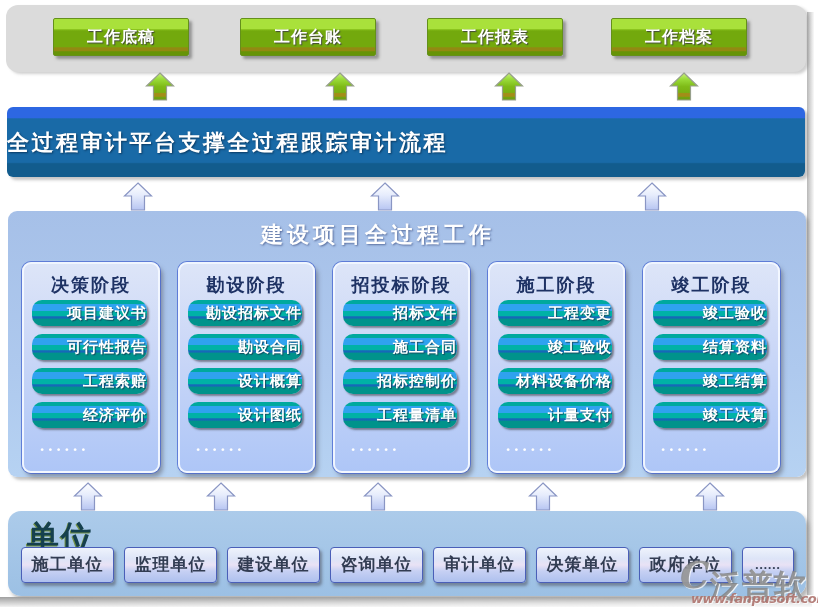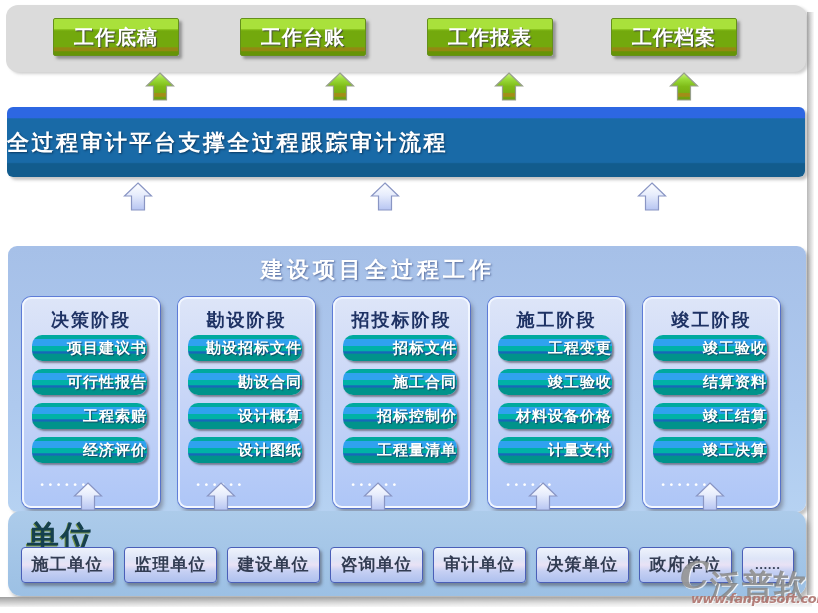--- a/index.html
+++ b/index.html
@@ -3,30 +3,30 @@
 <meta charset="utf-8">
 <style>
   html,body{margin:0;padding:0;background:#ffffff;}
   body{font-family:"Liberation Serif",serif;}
   #stage{position:relative;width:818px;height:613px;background:#ffffff;overflow:hidden;}
 
   
   #top-strip{position:absolute;left:6px;top:5px;width:800px;height:67px;
     background:var(--strip-gray,#dbdbdb);border-radius:12px;
     box-shadow:3px 2px 3px rgba(150,150,150,.45);}
-  .gbtn{position:absolute;top:13px;width:126px;height:38px;border:1px solid #64901a;
+  .gbtn{position:absolute;top:13px;width:136px;height:38px;border:1px solid #64901a;
     border-radius:2px;box-sizing:border-box;cursor:pointer;
     background:linear-gradient(180deg,
       var(--green-hi,#a9e13b) 0%,var(--green-hi,#a9e13b) 28%,
       #8cc51f 29%,
       var(--green-main,#73a90d) 33%,var(--green-main,#73a90d) 77%,
       var(--green-band,#928912) 80%,var(--green-band,#928912) 88%,
       #669407 91%,#669407 100%);
     box-shadow:3px 3px 3px rgba(90,90,90,.55);
-    color:#ffffff;font-size:20px;font-weight:bold;text-align:center;line-height:36px;
+    color:#ffffff;font-size:16px;font-weight:bold;text-align:center;line-height:36px;
     text-shadow:1px 1px 1px rgba(60,60,60,.9);letter-spacing:1px;}
   .gbtn.g1{left:47px}.gbtn.g2{left:234px}.gbtn.g3{left:421px}.gbtn.g4{left:605px}
 
   
   .arrow{position:absolute;width:30px;height:29px;}
   .garr1{left:145px;top:72px}.garr2{left:325px;top:72px}
   .garr3{left:494px;top:72px}.garr4{left:669px;top:72px}
   .larr1{left:123px;top:182px}.larr2{left:370px;top:182px}.larr3{left:637px;top:182px}
   .barr1{left:73px;top:482px}.barr2{left:206px;top:482px}.barr3{left:363px;top:482px}
   .barr4{left:528px;top:482px}.barr5{left:695px;top:482px}
@@ -37,21 +37,21 @@
       var(--banner-top,#2d67e2) 0%,var(--banner-top,#2d67e2) 15%,
       var(--banner-main,#196aa7) 17%,var(--banner-main,#196aa7) 79%,
       var(--banner-dark,#125c8d) 81%,var(--banner-dark,#125c8d) 100%);
     box-shadow:3px 3px 3px rgba(140,140,140,.5);
     color:#ffffff;font-size:22px;font-weight:bold;text-align:left;line-height:72px;
     letter-spacing:2.5px;text-shadow:1px 1px 2px rgba(0,30,60,.65);}
 
   
   #panel{position:absolute;left:8px;top:211px;width:798px;height:266px;border-radius:9px;
     background:linear-gradient(180deg,var(--panel-top,#a6c0e8) 0%,#aec9ee 60%,var(--panel-bot,#b6d2f2) 100%);
-    box-shadow:3px 3px 3px rgba(140,140,140,.5);margin-top:35px;}
+    box-shadow:3px 3px 3px rgba(140,140,140,.5);}
   #panel-title{position:absolute;left:0;top:9px;width:100%;text-align:center;
     transform:translateX(-29px);color:#ffffff;font-size:22px;font-weight:bold;
     letter-spacing:4px;text-shadow:1px 1px 2px rgba(70,90,140,.8);}
   .col{position:absolute;top:51px;height:211px;width:137px;border-radius:9px;
     border:2px solid rgba(244,248,255,.92);box-sizing:border-box;
     background:linear-gradient(180deg,#dde5f8 0%,#ccd8f7 38%,#aec6f7 100%);
     box-shadow:0 0 0 1px rgba(70,100,210,.75),3px 4px 4px rgba(85,85,95,.5);}
   .col.c1{left:14px;width:138px}.col.c2{left:170px}.col.c3{left:325px}
   .col.c4{left:480px}.col.c5{left:635px}
   .col-h{margin-top:9px;text-align:center;color:var(--navy,#1e3264);

